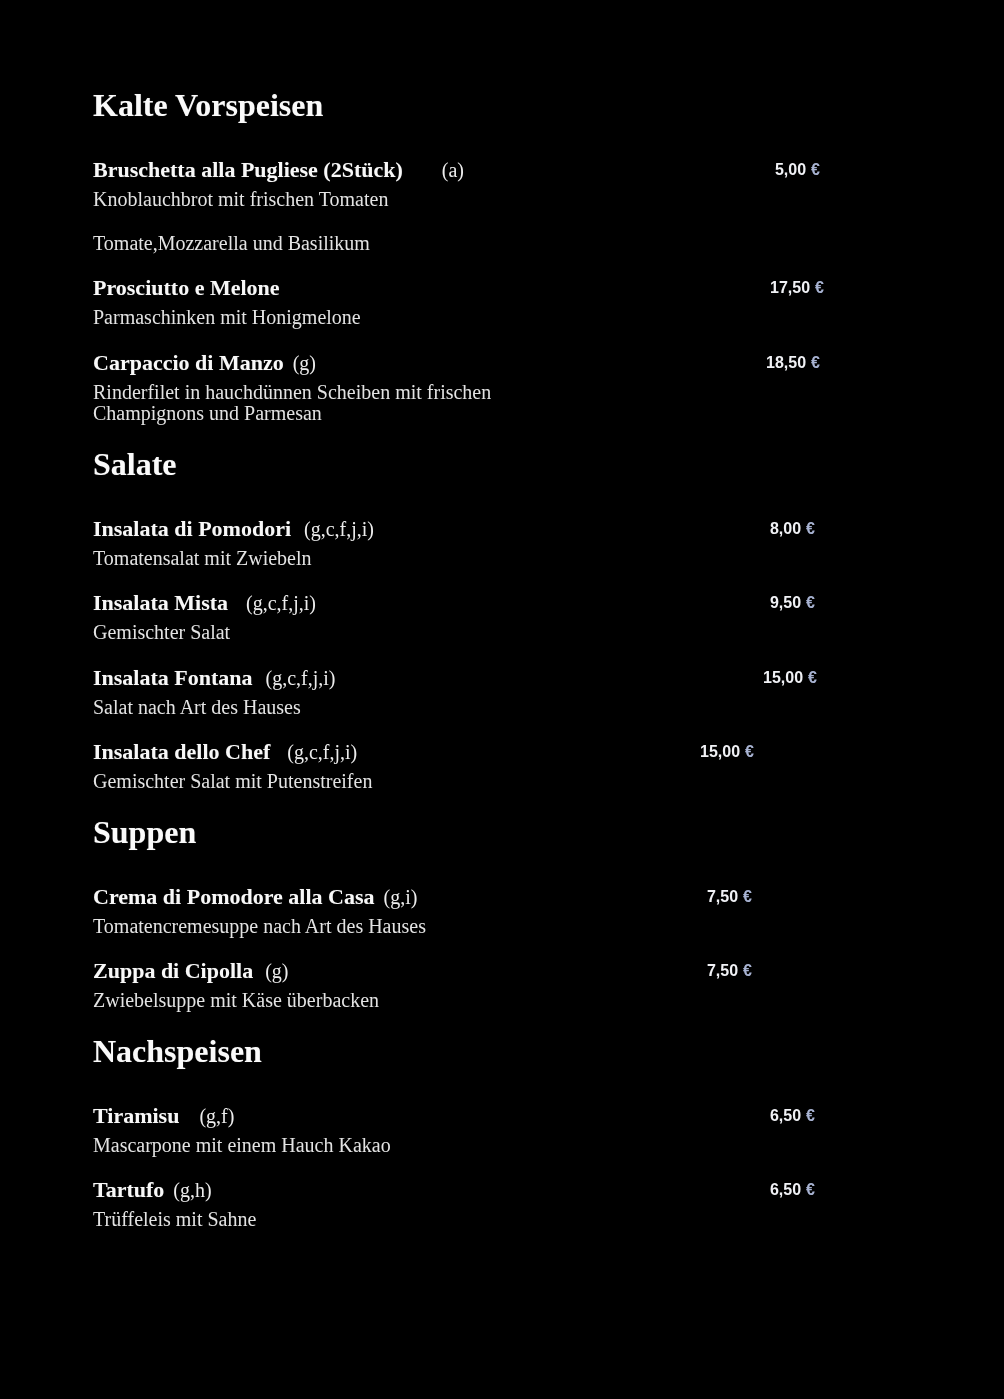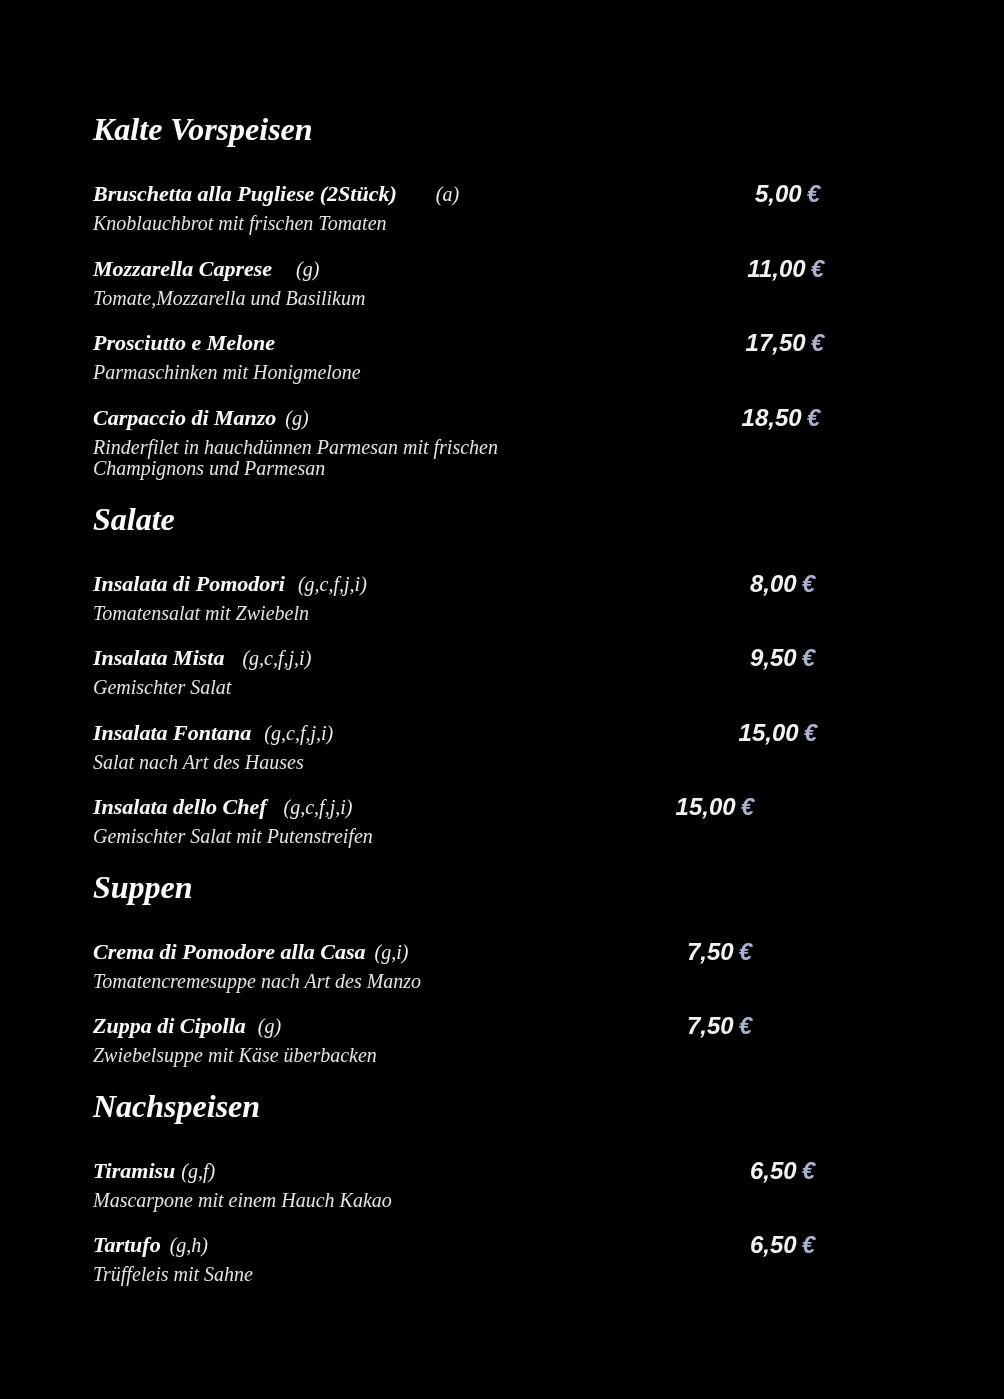--- a/index.html
+++ b/index.html
@@ -9,22 +9,21 @@
   }
   body {
     width: 1004px;
     height: 1399px;
     overflow: hidden;
     font-family: "Liberation Serif", serif;
   }
   .menu {
     box-sizing: content-box;
     width: 911px;
-    padding: 112px 0 0 93px;
-    font-style: italic;
+    padding: 88px 0 0 93px;
   }
   .section {
     margin-bottom: 22px;
   }
   .section-heading {
     margin: 0;
     font-family: "Liberation Serif", serif;
     font-weight: 700;
     font-size: 32px;
     line-height: 34px;
@@ -54,21 +53,21 @@
     font-weight: 400;
     font-size: 20px;
     color: var(--codes-color, #ececec);
   }
   .item-price {
     position: absolute;
     top: 0;
     line-height: 23px;
     font-family: "Liberation Sans", sans-serif;
     font-weight: 700;
-    font-size: 24px;
+    font-size: 16px;
     color: var(--price-color, #f0f1f5);
     white-space: nowrap;
     text-align: right;
   }
   .euro {
     color: var(--euro-color, #a8b3d2);
     margin-left: 5px;
     font-weight: 700;
   }
   .item-desc { margin-top: 8px; }
@@ -93,27 +92,20 @@
       <span class="item-price" style="right: 184px;">
         <span>5,00</span><span class="euro">€</span>
       </span>
     </div>
     <div class="item-desc">
             <div class="desc-line">Knoblauchbrot mit frischen Tomaten</div>
           </div>
   </div>
 
   <div class="item">
-    <div class="name-row">
-      <span class="item-name">Mozzarella Caprese</span>
-      <span class="item-codes" style="margin-left: 20px;">(g)</span>
-      <span class="item-price" style="right: 180px;">
-        <span>11,00</span><span class="euro">€</span>
-      </span>
-    </div>
     <div class="item-desc">
             <div class="desc-line">Tomate,Mozzarella und Basilikum</div>
           </div>
   </div>
 
   <div class="item">
     <div class="name-row">
       <span class="item-name">Prosciutto e Melone</span>
       
       <span class="item-price" style="right: 180px;">
@@ -127,21 +119,21 @@
 
   <div class="item">
     <div class="name-row">
       <span class="item-name">Carpaccio di Manzo</span>
       <span class="item-codes" style="margin-left: 5px;">(g)</span>
       <span class="item-price" style="right: 184px;">
         <span>18,50</span><span class="euro">€</span>
       </span>
     </div>
     <div class="item-desc">
-            <div class="desc-line">Rinderfilet in hauchdünnen Parmesan mit frischen</div>
+            <div class="desc-line">Rinderfilet in hauchdünnen Scheiben mit frischen</div>
             <div class="desc-line">Champignons und Parmesan</div>
           </div>
   </div>
 </div>
   </div>
 
   <div class="section">
     <h2 class="section-heading">Salate</h2>
     <div class="section-items">
   <div class="item">
@@ -203,21 +195,21 @@
     <div class="section-items">
   <div class="item">
     <div class="name-row">
       <span class="item-name">Crema di Pomodore alla Casa</span>
       <span class="item-codes" style="margin-left: 5px; text-align: right;">(g,i)</span>
       <span class="item-price" style="right: 252px;">
         <span>7,50</span><span class="euro">€</span>
       </span>
     </div>
     <div class="item-desc">
-            <div class="desc-line">Tomatencremesuppe nach Art des Manzo</div>
+            <div class="desc-line">Tomatencremesuppe nach Art des Hauses</div>
           </div>
   </div>
 
   <div class="item">
     <div class="name-row">
       <span class="item-name">Zuppa di Cipolla</span>
       <span class="item-codes" style="margin-left: 8px;">(g)</span>
       <span class="item-price" style="right: 252px;">
         <span>7,50</span><span class="euro">€</span>
       </span>
@@ -228,21 +220,21 @@
   </div>
 </div>
   </div>
 
   <div class="section">
     <h2 class="section-heading">Nachspeisen</h2>
     <div class="section-items">
   <div class="item">
     <div class="name-row">
       <span class="item-name">Tiramisu</span>
-      <span class="item-codes" style="margin-left: 2px;">(g,f)</span>
+      <span class="item-codes" style="margin-left: 16px;">(g,f)</span>
       <span class="item-price" style="right: 189px;">
         <span>6,50</span><span class="euro">€</span>
       </span>
     </div>
     <div class="item-desc">
             <div class="desc-line">Mascarpone mit einem Hauch Kakao</div>
           </div>
   </div>
 
   <div class="item">

